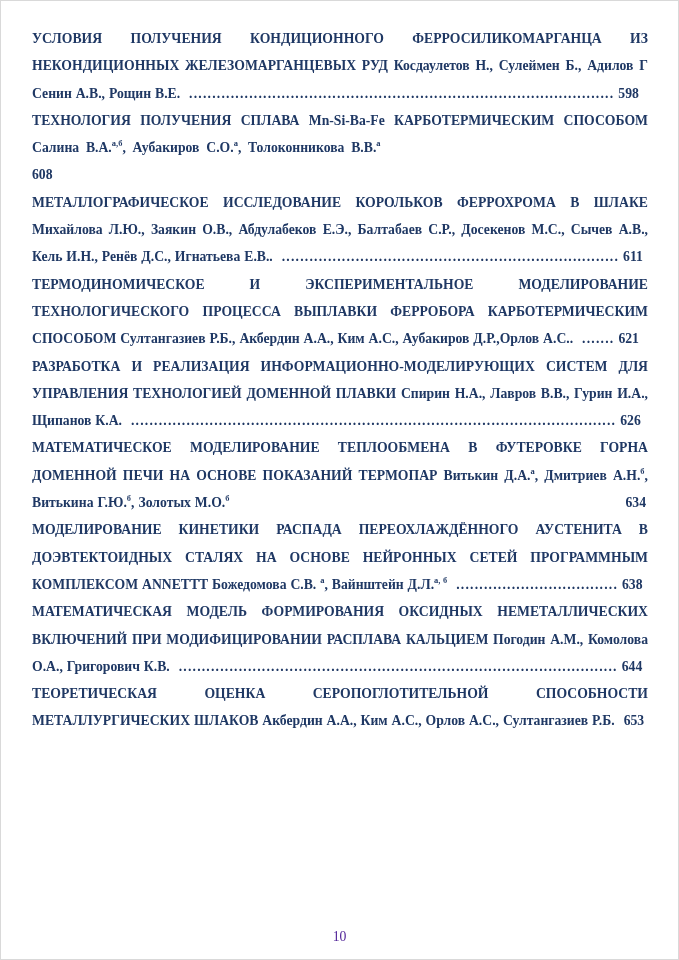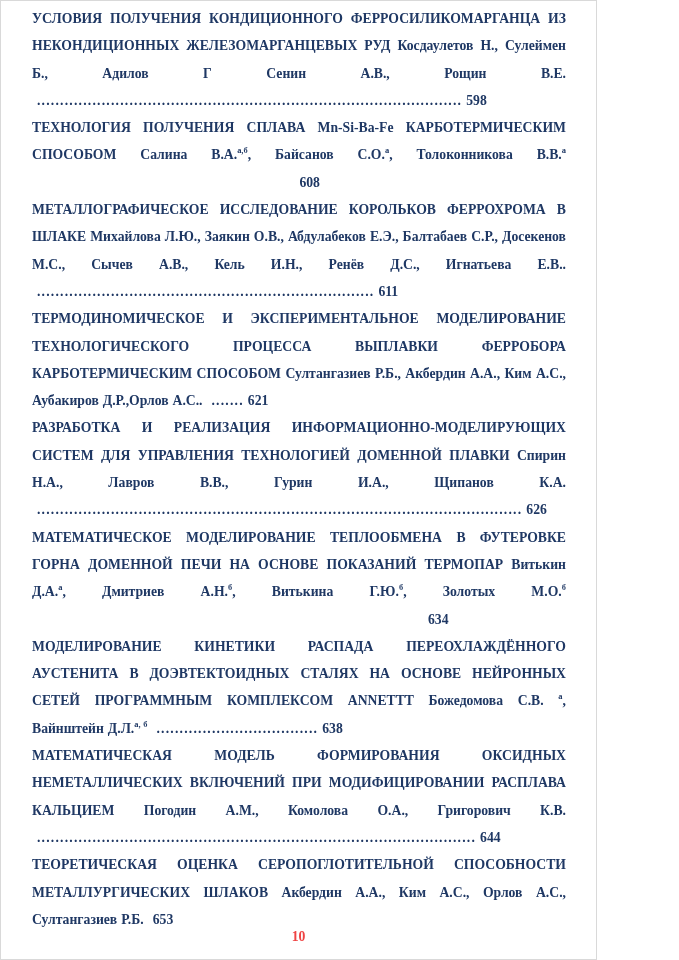--- a/index.html
+++ b/index.html
@@ -1,25 +1,25 @@
 <!DOCTYPE html>
 <html lang="ru"><head>
 <meta charset="utf-8">
 <style>
   * { box-sizing: border-box; }
   html, body { margin: 0; padding: 0; background: #ffffff; }
   body { width: 679px; height: 960px; overflow: hidden; }
 
   .page {
     position: relative;
-    width: 597px;
+    width: 679px;
     height: 960px;
     background: #ffffff;
     border: 1px solid #d9d9d9;
-    padding: 4px 30px 0 31px;
+    padding: 24px 30px 0 31px;
     overflow: hidden;
     font-family: "Liberation Serif", "DejaVu Serif", serif;
     font-weight: bold;
     color: #1f3864;
   }
 
   .toc-list { width: 100%; }
 
   .entry {
     margin: 0;
@@ -50,32 +50,32 @@
   }
 
   .pg { white-space: nowrap; }
 
   .footer {
     position: absolute;
     left: 0;
     right: 0;
     bottom: 14px;
     text-align: center;
-    font-weight: bold;
+    font-weight: normal;
     font-size: 13.7px;
-    color: #ef4444;
+    color: #4c1d95;
   }
 </style>
 </head>
 <body>
 
 <div class="page">
   <div class="toc-list" id="toc-list">
       <p class="entry"><span class="txt"><span>УСЛОВИЯ ПОЛУЧЕНИЯ КОНДИЦИОННОГО ФЕРРОСИЛИКОМАРГАНЦА ИЗ НЕКОНДИЦИОННЫХ ЖЕЛЕЗОМАРГАНЦЕВЫХ РУД Косдаулетов Н., Сулеймен Б., Адилов Г Сенин А.В., Рощин В.Е. </span></span><span class="leader">............................................................................................</span><span class="pg">598</span></p>
-      <p class="entry"><span class="txt"><span>ТЕХНОЛОГИЯ ПОЛУЧЕНИЯ СПЛАВА Mn-Si-Ba-Fe КАРБОТЕРМИЧЕСКИМ СПОСОБОМ Салина В.А.</span><sup>а,б</sup><span>, Байсанов С.О.</span><sup>а</sup><span>, Толоконникова В.В.</span><sup>а</sup></span><span class="leader gap" style="width: 258.391px;"></span><span class="pg">608</span></p>
+      <p class="entry"><span class="txt"><span>ТЕХНОЛОГИЯ ПОЛУЧЕНИЯ СПЛАВА Mn-Si-Ba-Fe КАРБОТЕРМИЧЕСКИМ СПОСОБОМ Салина В.А.</span><sup>а,б</sup><span>, Аубакиров С.О.</span><sup>а</sup><span>, Толоконникова В.В.</span><sup>а</sup></span><span class="leader gap" style="width: 258.391px;"></span><span class="pg">608</span></p>
       <p class="entry"><span class="txt"><span>МЕТАЛЛОГРАФИЧЕСКОЕ ИССЛЕДОВАНИЕ КОРОЛЬКОВ ФЕРРОХРОМА В ШЛАКЕ Михайлова Л.Ю., Заякин О.В., Абдулабеков Е.Э., Балтабаев С.Р., Досекенов М.С., Сычев А.В., Кель И.Н., Ренёв Д.С., Игнатьева Е.В.. </span></span><span class="leader">.........................................................................</span><span class="pg">611</span></p>
       <p class="entry"><span class="txt"><span>ТЕРМОДИНОМИЧЕСКОЕ И ЭКСПЕРИМЕНТАЛЬНОЕ МОДЕЛИРОВАНИЕ ТЕХНОЛОГИЧЕСКОГО ПРОЦЕССА ВЫПЛАВКИ ФЕРРОБОРА КАРБОТЕРМИЧЕСКИМ СПОСОБОМ Султангазиев Р.Б., Акбердин А.А., Ким А.С., Аубакиров Д.Р.,Орлов А.С.. </span></span><span class="leader">.......</span><span class="pg">621</span></p>
       <p class="entry"><span class="txt"><span>РАЗРАБОТКА И РЕАЛИЗАЦИЯ ИНФОРМАЦИОННО-МОДЕЛИРУЮЩИХ СИСТЕМ ДЛЯ УПРАВЛЕНИЯ ТЕХНОЛОГИЕЙ ДОМЕННОЙ ПЛАВКИ Спирин Н.А., Лавров В.В., Гурин И.А., Щипанов К.А. </span></span><span class="leader">.........................................................................................................</span><span class="pg">626</span></p>
       <p class="entry"><span class="txt"><span>МАТЕМАТИЧЕСКОЕ МОДЕЛИРОВАНИЕ ТЕПЛООБМЕНА В ФУТЕРОВКЕ ГОРНА ДОМЕННОЙ ПЕЧИ НА ОСНОВЕ ПОКАЗАНИЙ ТЕРМОПАР Витькин Д.А.</span><sup>а</sup><span>, Дмитриев А.Н.</span><sup>б</sup><span>, Витькина Г.Ю.</span><sup>б</sup><span>, Золотых М.О.</span><sup>б</sup></span><span class="leader gap" style="width: 386.969px;"></span><span class="pg">634</span></p>
       <p class="entry"><span class="txt"><span>МОДЕЛИРОВАНИЕ КИНЕТИКИ РАСПАДА ПЕРЕОХЛАЖДЁННОГО АУСТЕНИТА В ДОЭВТЕКТОИДНЫХ СТАЛЯХ НА ОСНОВЕ НЕЙРОННЫХ СЕТЕЙ ПРОГРАММНЫМ КОМПЛЕКСОМ ANNETTT Божедомова С.В. </span><sup>а</sup><span>, Вайнштейн Д.Л.</span><sup>а, б</sup><span> </span></span><span class="leader">...................................</span><span class="pg">638</span></p>
       <p class="entry"><span class="txt"><span>МАТЕМАТИЧЕСКАЯ МОДЕЛЬ ФОРМИРОВАНИЯ ОКСИДНЫХ НЕМЕТАЛЛИЧЕСКИХ ВКЛЮЧЕНИЙ ПРИ МОДИФИЦИРОВАНИИ РАСПЛАВА КАЛЬЦИЕМ Погодин А.М., Комолова О.А., Григорович К.В. </span></span><span class="leader">...............................................................................................</span><span class="pg">644</span></p>
       <p class="entry"><span class="txt"><span>ТЕОРЕТИЧЕСКАЯ ОЦЕНКА СЕРОПОГЛОТИТЕЛЬНОЙ СПОСОБНОСТИ МЕТАЛЛУРГИЧЕСКИХ ШЛАКОВ Акбердин А.А., Ким А.С., Орлов А.С., Султангазиев Р.Б.</span></span><span class="leader"></span><span class="pg">653</span></p>
     </div>
   <div class="footer">10</div>
 </div>

